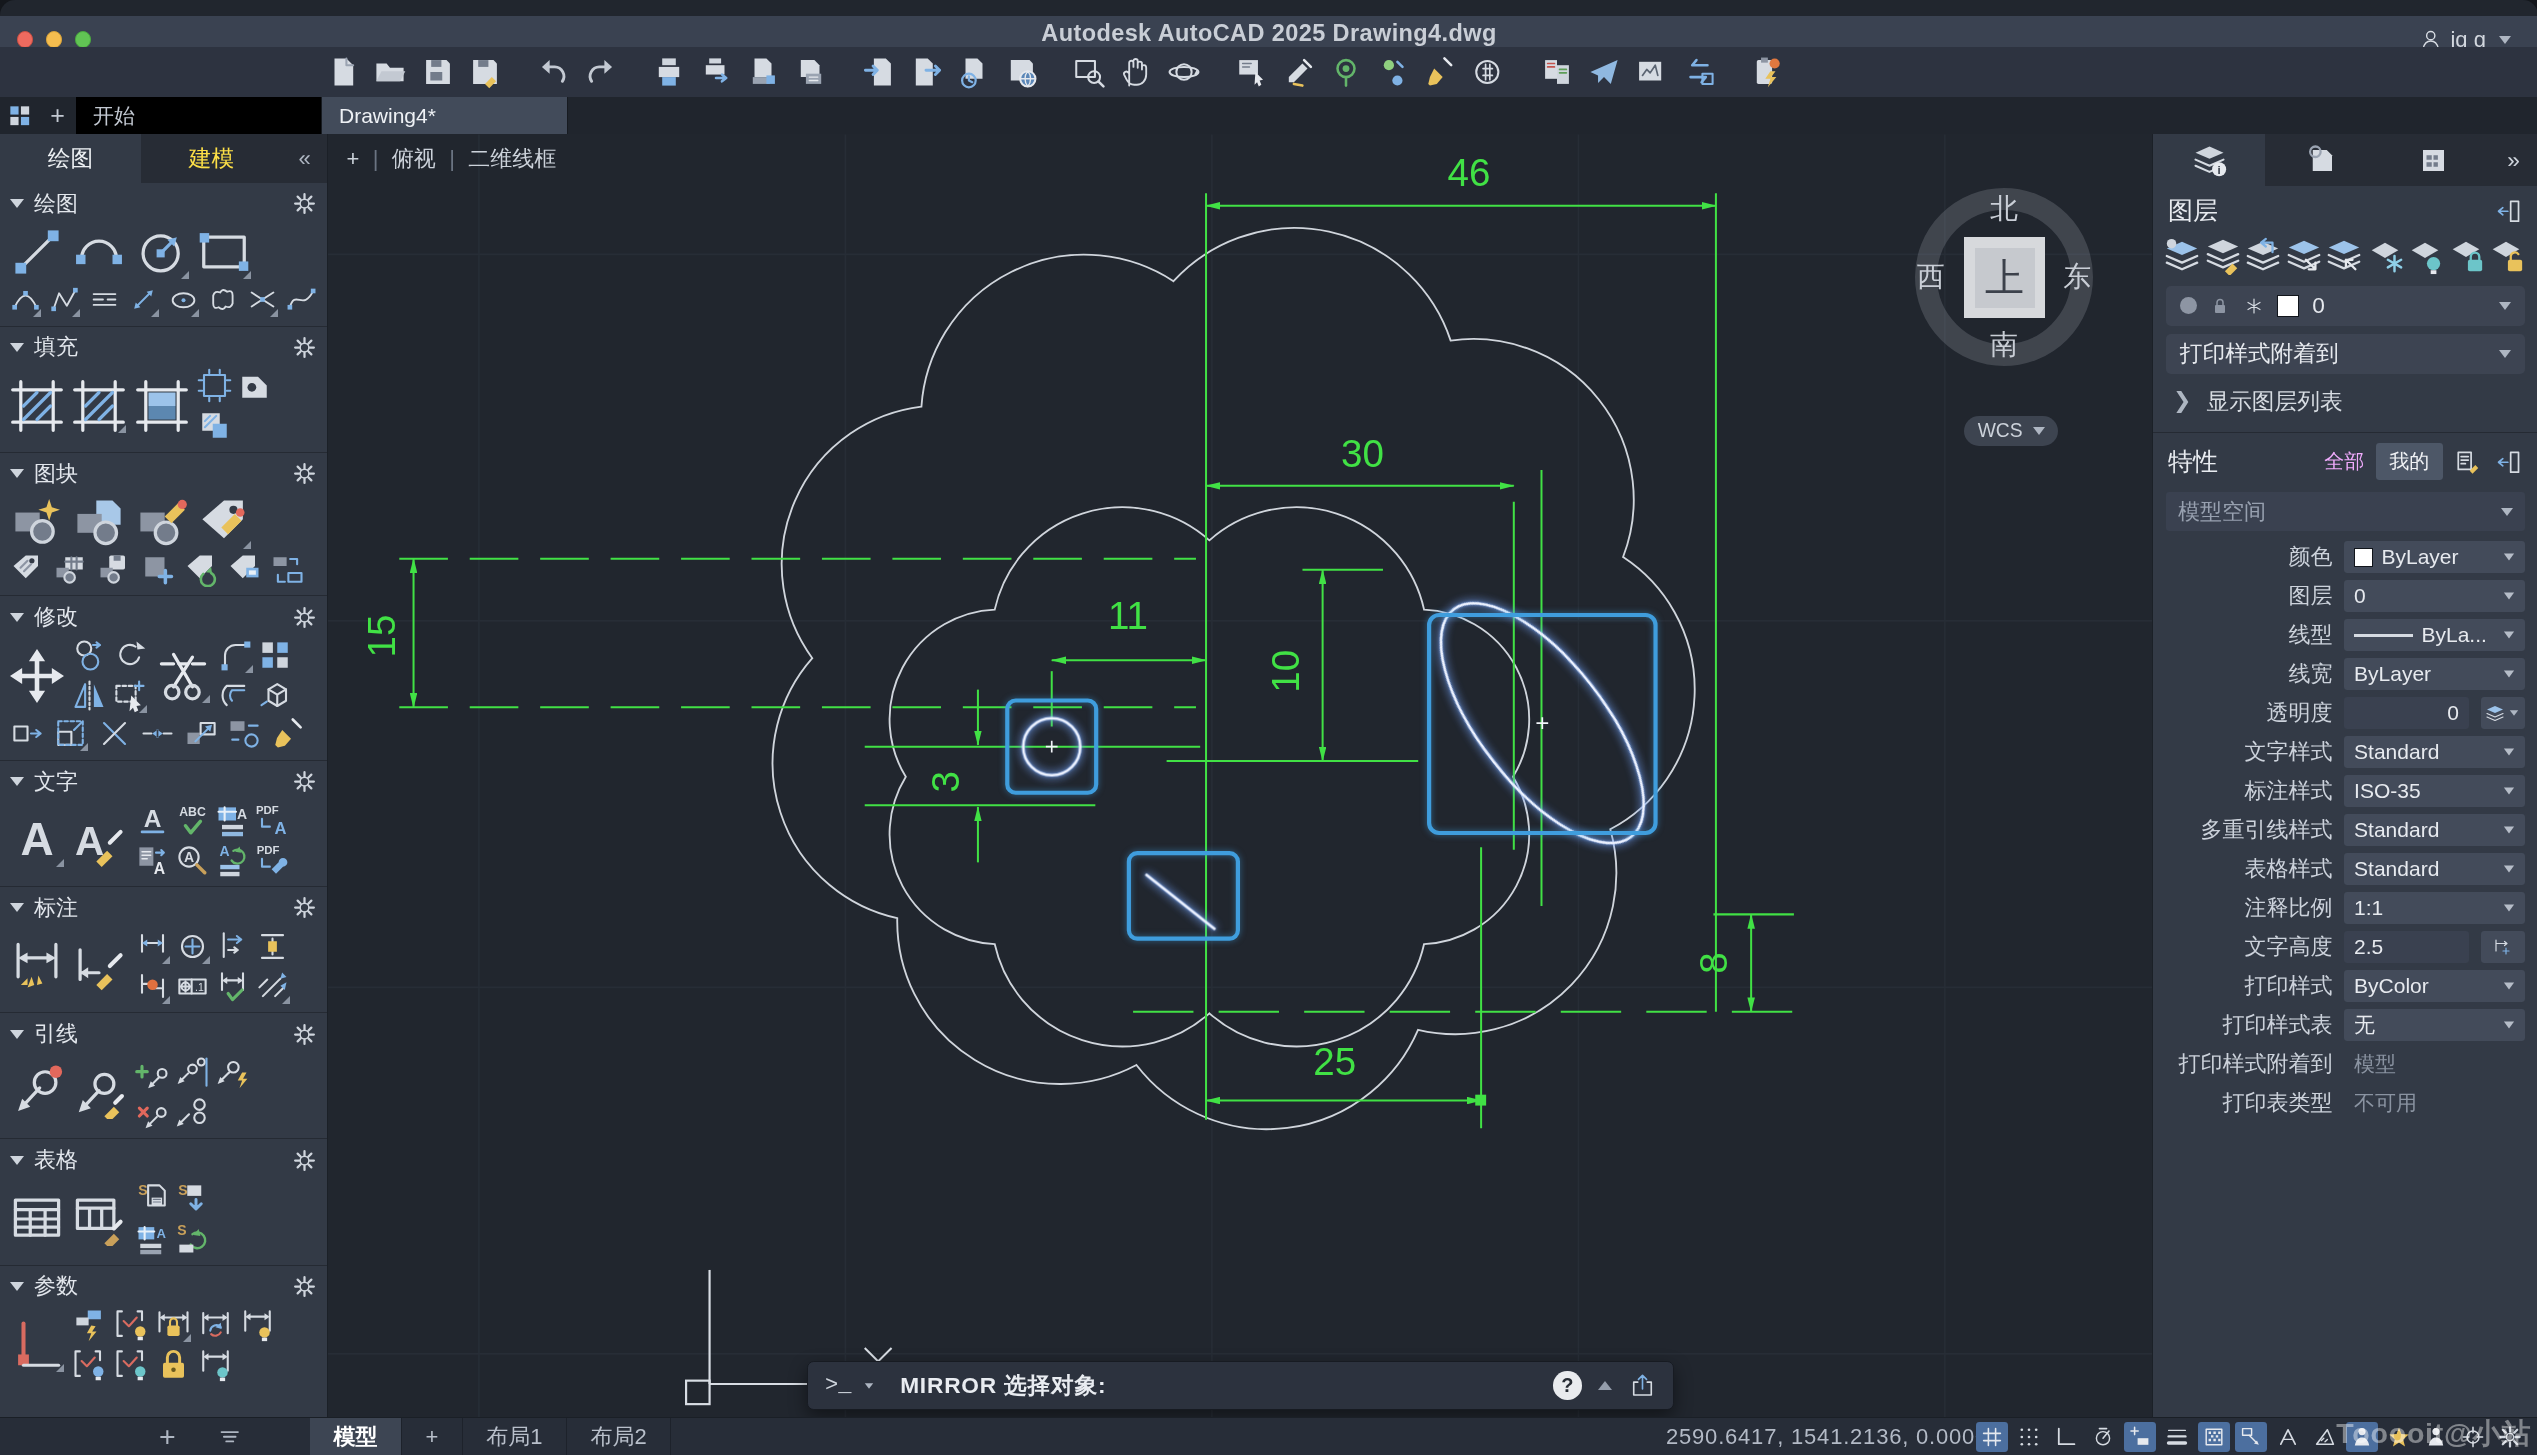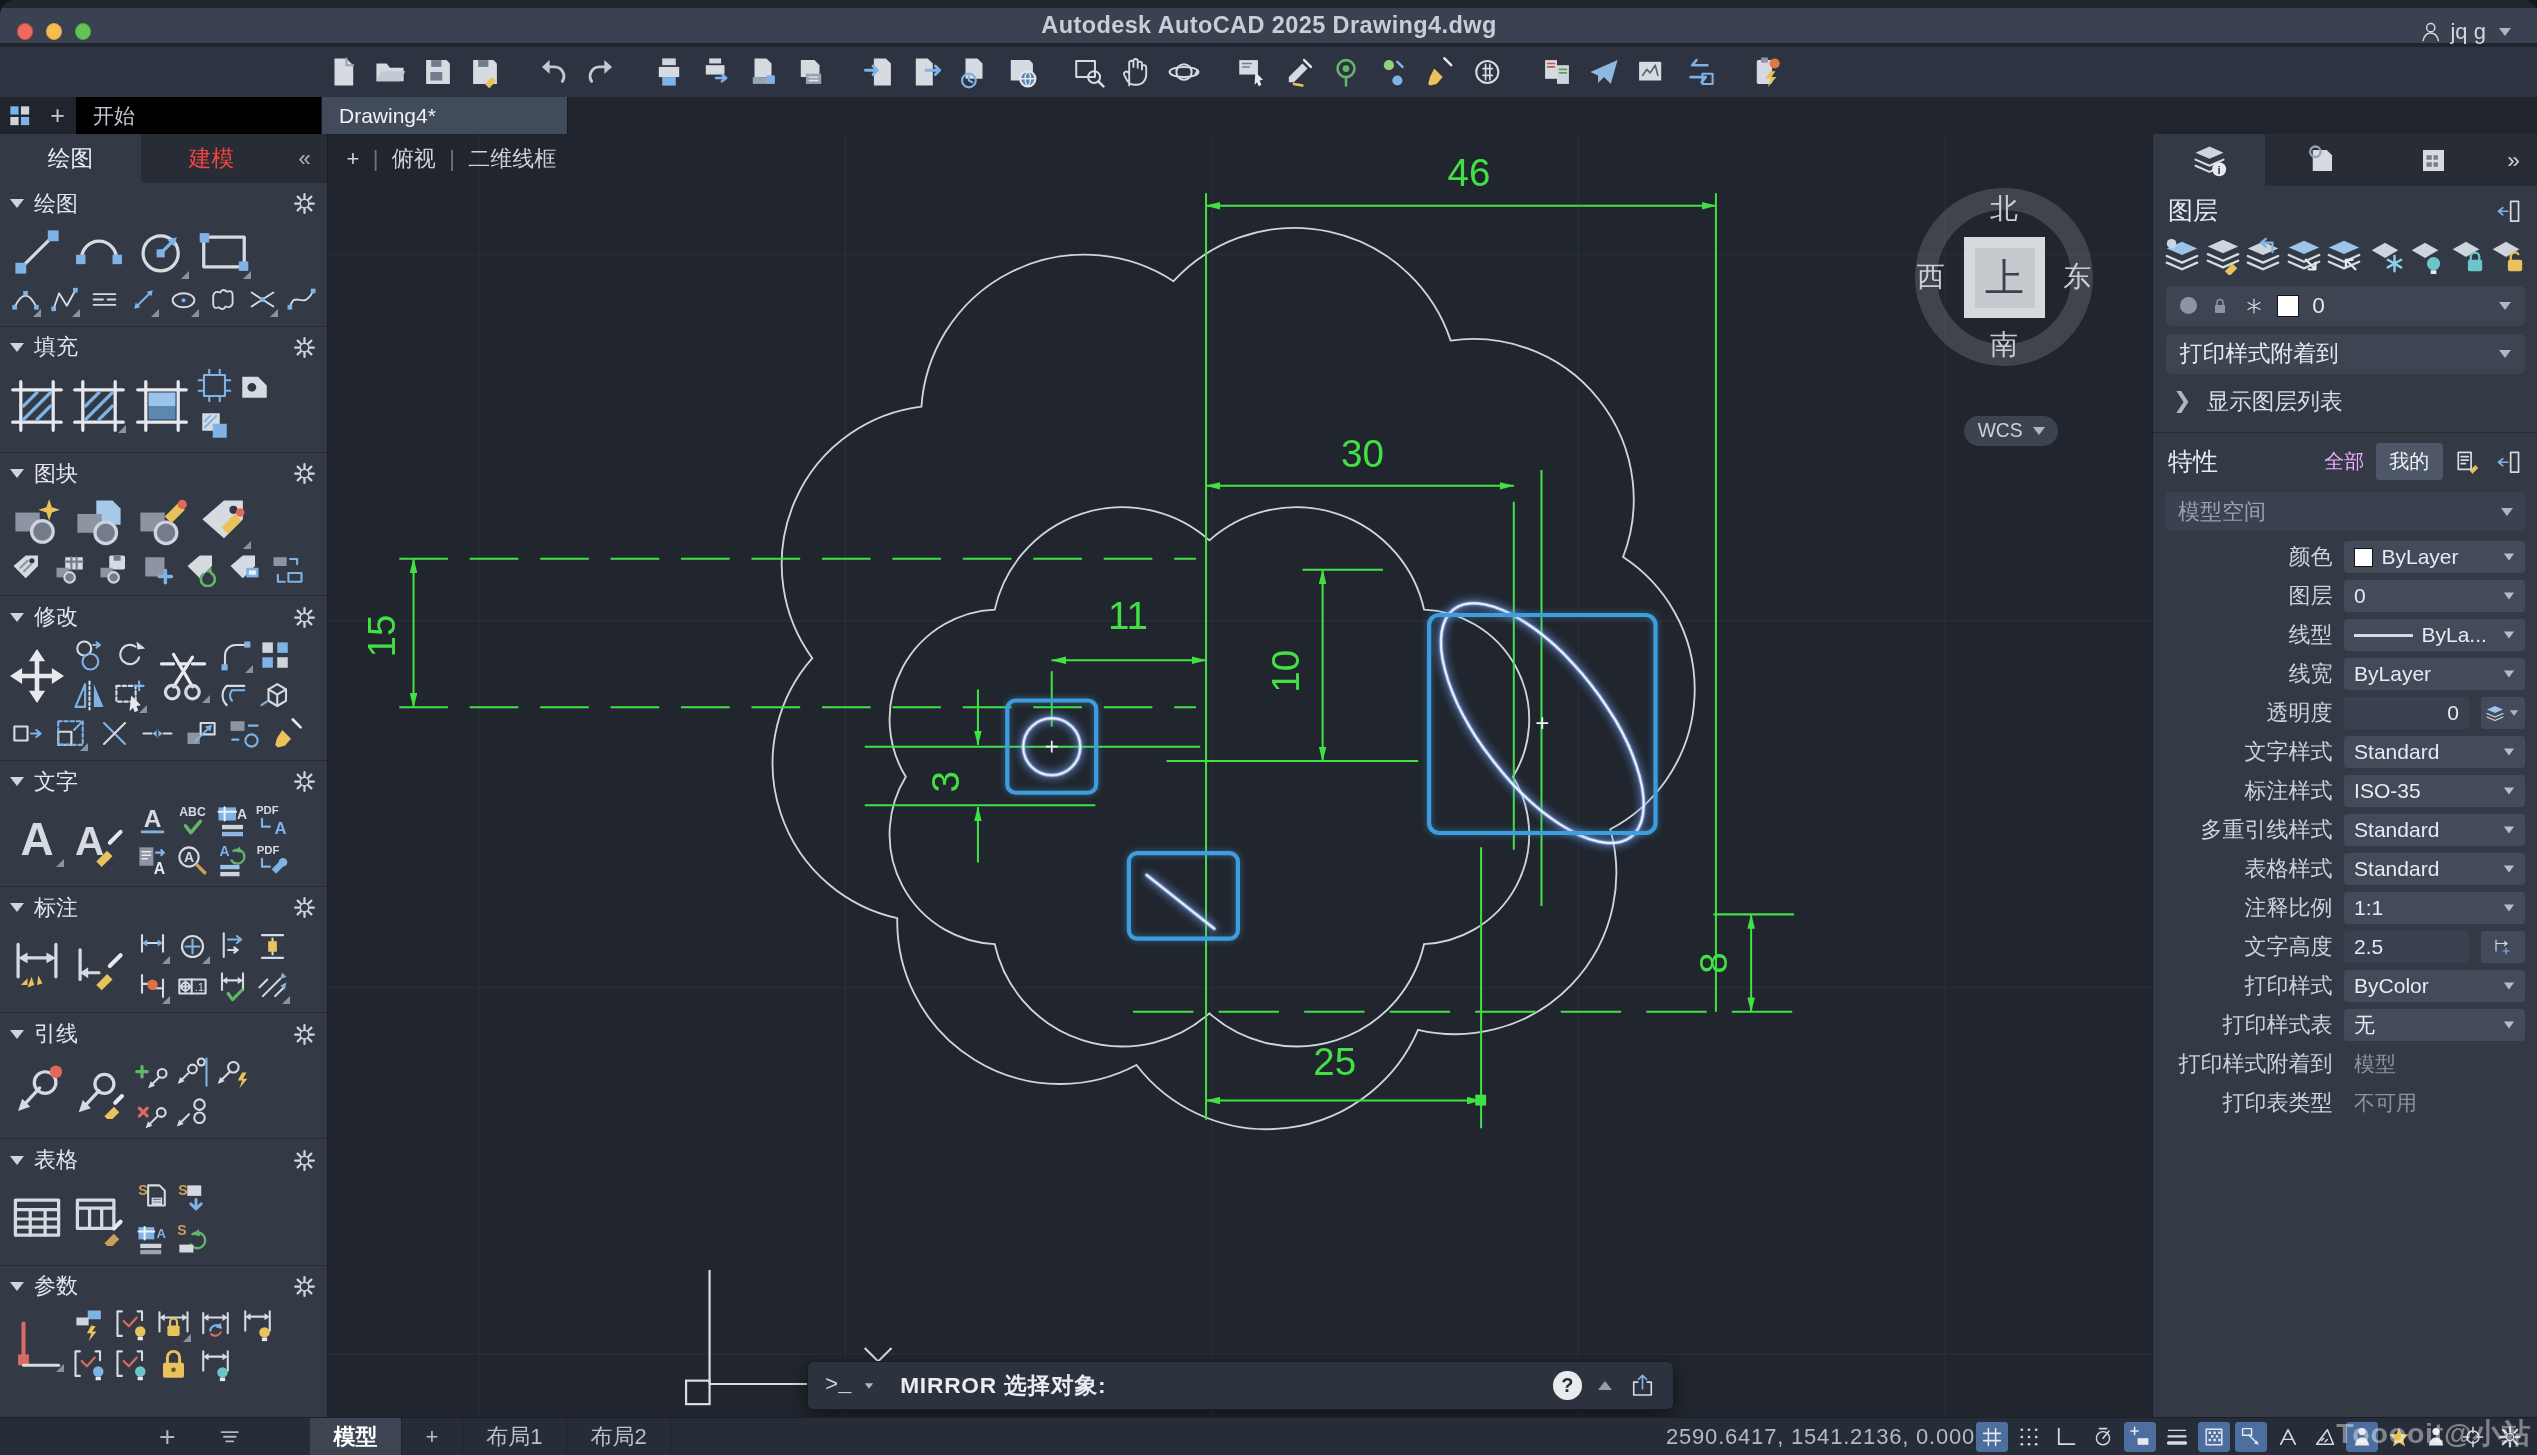--- a/index.html
+++ b/index.html
@@ -1,20 +1,20 @@
 <!DOCTYPE html>
 <html style="font-size:13.4px"><head>
 <meta charset="utf-8">
 <style>
   html,body{margin:0;padding:0;background:#14171c}
   .app{position:relative;width:2538px;height:1455px;overflow:hidden;background:#21262e;
        font-family:"Liberation Sans","DejaVu Sans",sans-serif;color:#dde1e7;border-radius:15px 15px 0 0}
   svg{display:block}
   
-  .titlebar{position:absolute;top:8px;left:0;right:0;height:35px;background:#3a4251;display:flex;align-items:center}
+  .titlebar{position:absolute;top:16px;left:0;right:0;height:35px;background:#3a4251;display:flex;align-items:center}
   .lights{position:absolute;left:17px;top:0;height:47px;display:flex;align-items:center;gap:12.6px}
   .light{width:14.3px;height:14.3px;border-radius:50%}
   .l-red{background:#ee6a5f;border:0.8px solid #c94f43}
   .l-yel{background:#f5bd4f;border:0.8px solid #d6a13a}
   .l-grn{background:#61c454;border:0.8px solid #4aa83f}
   .wtitle{position:absolute;left:0;right:0;text-align:center;font-size:23.5px;font-weight:bold;color:#c9ced6;letter-spacing:0.4px}
   .userchip{position:absolute;right:15px;top:6.7px;height:34px;display:flex;align-items:center;gap:8.4px;
             padding:0 11.7px;font-size:22px;color:#d2d7de}
   .userchip .dnc{margin-left:5px}
   
@@ -28,21 +28,21 @@
   .tbicon svg{width:23.5px;height:23.5px}
   .tbplus{width:37px;display:flex;align-items:center;justify-content:center;font-size:25px;color:#c3c9d2}
   .dtab{width:211px;display:flex;align-items:center;padding:0 17px;font-size:21px;color:#c3c9d2;
         border-right:0.8px solid #171b21;background:#000000}
   .dtab.active{background:#424b5a;color:#eef1f5}
   
   .main{position:absolute;top:134px;bottom:37px;left:0;width:2538px;display:flex}
   
   .palette{width:327px;background:#333a46;display:flex;flex-direction:column;border-right:0.8px solid #1b2027;flex:none}
   .ptabs{height:49px;background:#272c35;display:flex;font-size:22.7px;flex:none}
-  .ptab{flex:1;display:flex;align-items:center;justify-content:center;color:#ef4444}
+  .ptab{flex:1;display:flex;align-items:center;justify-content:center;color:#fde047}
   .ptab.active{background:#333a46;color:#eef1f4}
   .pcollapse{width:45px;display:flex;align-items:center;justify-content:center;color:#aeb6c2;font-size:22px}
   .section{padding:3.4px 10px 5px;border-bottom:1.7px solid #252a33}
   .sechead{display:flex;align-items:center;height:35px;gap:10px;font-size:22px;color:#e2e6ec}
   .tri{width:0;height:0;border-left:7.6px solid transparent;border-right:7.6px solid transparent;border-top:9.2px solid #cfd5dd}
   .gearbtn{margin-left:auto;width:25px;height:25px}
   .gearbtn svg{width:100%;height:100%}
   .irow{display:flex;align-items:center;gap:8.4px;margin:3.4px 0}
   .ic{position:relative;display:flex;align-items:center;justify-content:center}
   .ic svg{width:100%;height:100%}

